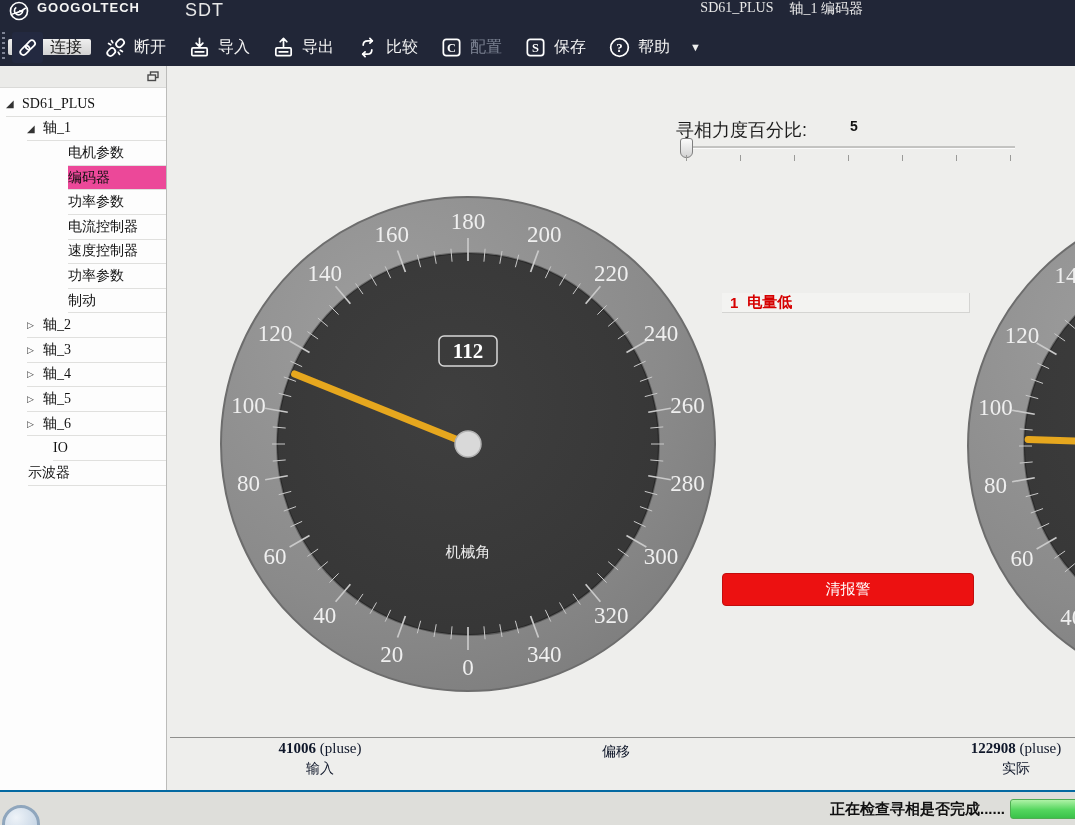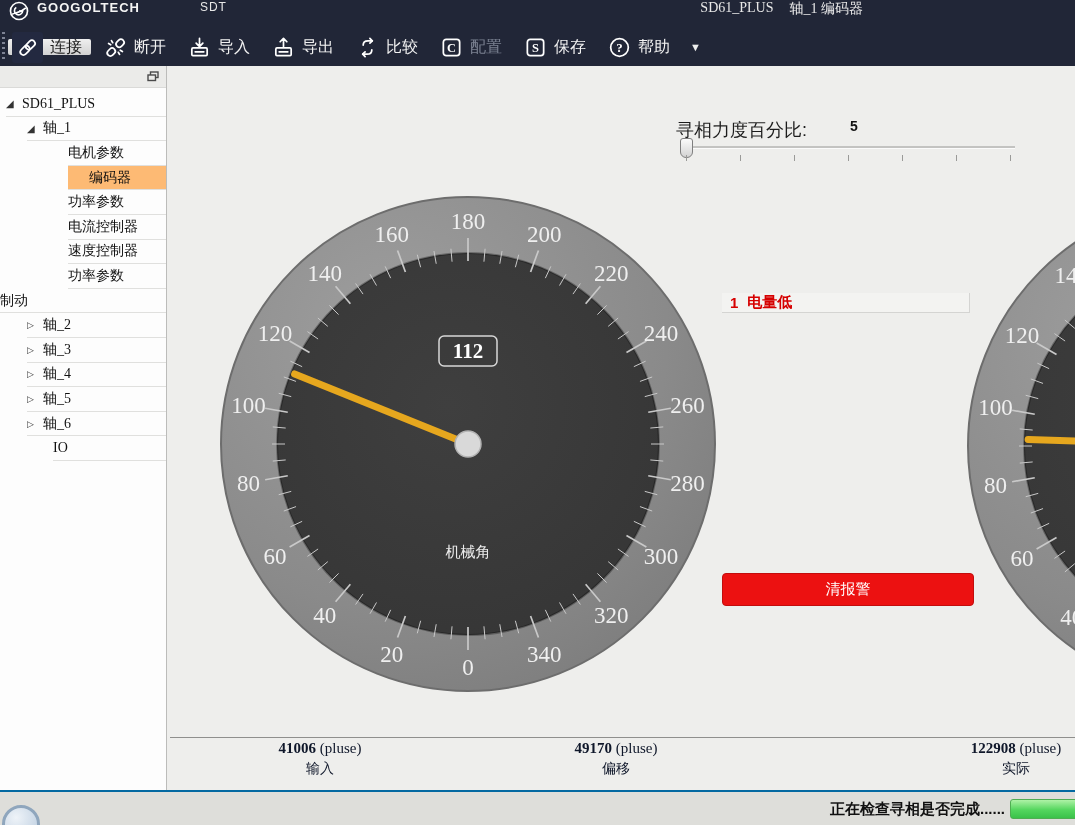--- a/index.html
+++ b/index.html
@@ -8,21 +8,21 @@
   #window { position: relative; width: 1075px; height: 825px; overflow: hidden;
             background: #eeeeec; }
 
   
   #header { position: absolute; left: 0; top: 0; width: 1075px; height: 66px;
             background: #212637; }
   #titlerow { position: absolute; left: 0; top: 0; width: 100%; height: 28px;
               display: flex; align-items: flex-start; }
   #app-logo { margin-left: 8px; }
   #brand { color: #f4f4f4; font-weight: bold; font-size: 13px; letter-spacing: 1px; margin-left: 7px; }
-  #appname { color: #e8e8e8; font-size: 12px; margin-left: 60px; letter-spacing: 1px; }
+  #appname { color: #e8e8e8; font-size: 18px; margin-left: 45px; letter-spacing: 1px; }
   #context { margin-left: auto; margin-right: 212px; display: flex; gap: 16px;
              color: #e8e8e8; font-size: 14px; font-family: "Liberation Serif","DejaVu Serif",serif; }
   #toolrow { position: absolute; left: 0; top: 28px; width: 100%; height: 38px;
              display: flex; align-items: center; padding-left: 8px; }
   #grip { position: absolute; left: 2px; top: 32px; width: 3px; height: 30px;
           background: repeating-linear-gradient(#7d8293 0 2px, transparent 2px 5px); }
   .tb-btn { display: flex; align-items: center; gap: 7px; height: 16px;
             padding: 2px 9px 2px 4px; margin-right: 9px; cursor: default; }
   .tb-btn .tb-icon { display: flex; align-items: center; }
   .tb-btn .tb-label { color: #f2f2f2; font-size: 16px; white-space: nowrap; }
@@ -36,21 +36,21 @@
   #sidebar { position: absolute; left: 0; top: 66px; width: 167px; height: 724px;
              background: #fdfdfd; border-right: 1px solid #bcbcba; }
   #side-head { position: absolute; left: 0; top: 0; width: 100%; height: 22px;
                background: #ebebe9; border-bottom: 1px solid #dadad8;
                display: flex; justify-content: flex-end; align-items: center; padding-right: 7px; }
   #tree { position: absolute; left: 0; top: 26px; width: 100%; }
   .tree-row { height: 24.6px; display: flex; align-items: stretch;
               font-family: "Liberation Serif","DejaVu Serif",serif; font-size: 14px; color: #101010; }
   .tree-inner { flex: 1; display: flex; align-items: center; gap: 5px;
                 border-bottom: 1px solid #e0e0de; }
-  .tree-row.selected .tree-inner { background: #fdba74; padding-left: 21px; }
+  .tree-row.selected .tree-inner { background: #ec4899; }
   .tree-arrow { font-size: 9px; color: #333; width: 11px; display: inline-block; }
   .tree-arrow.open { font-size: 10px; }
 
   
   #main { position: absolute; left: 167px; top: 66px; width: 908px; height: 724px;
           overflow: hidden; background: #eeeeec; }
   #gauges { position: absolute; left: 0; top: 0; }
 
   #slider-label { position: absolute; left: 509px; top: 52px; font-size: 18px; color: #1c1c1c; }
   #slider-value { position: absolute; left: 683px; top: 52px; font-size: 14px; font-weight: bold; color: #111; }
@@ -240,21 +240,21 @@
         <div class="tree-row" style="padding-left: 68px;">
           <div class="tree-inner">
             <span class="tree-label">速度控制器</span>
           </div>
         </div>
         <div class="tree-row" style="padding-left: 68px;">
           <div class="tree-inner">
             <span class="tree-label">功率参数</span>
           </div>
         </div>
-        <div class="tree-row" style="">
+        <div class="tree-row" style="padding-left: 68px;">
           <div class="tree-inner">
             <span class="tree-label">制动</span>
           </div>
         </div>
         <div class="tree-row" style="padding-left: 27px;">
           <div class="tree-inner">
             <span class="tree-arrow">▷</span>
             <span class="tree-label">轴_2</span>
           </div>
         </div>
@@ -278,20 +278,25 @@
         </div>
         <div class="tree-row" style="padding-left: 27px;">
           <div class="tree-inner">
             <span class="tree-arrow">▷</span>
             <span class="tree-label">轴_6</span>
           </div>
         </div>
         <div class="tree-row" style="padding-left: 53px;">
           <div class="tree-inner">
             <span class="tree-label">IO</span>
+          </div>
+        </div>
+        <div class="tree-row" style="padding-left: 28px;">
+          <div class="tree-inner">
+            <span class="tree-label">示波器</span>
           </div>
         </div>
       </div>
   </div>
 
   <div id="main">
     <svg id="gauges" width="908" height="724">
       <defs>
         <radialGradient id="ringg" cx="35%" cy="28%" r="85%">
           <stop offset="0%" stop-color="#9e9e9e"></stop>
@@ -522,21 +527,20 @@
 
     <div id="clear-alarm">清报警</div>
 
     <div id="divider"></div>
     <div id="readouts">
         <div class="readout" style="left: 33px;">
           <div class="readout-value"><b>41006</b> <span>(pluse)</span></div>
           <div class="readout-label">输入</div>
         </div>
         <div class="readout" style="left: 329px;">
-          <div class="readout-value"><b>49170</b> <span>(pluse)</span></div>
           <div class="readout-label">偏移</div>
         </div>
         <div class="readout" style="left: 729px;">
           <div class="readout-value"><b>122908</b> <span>(pluse)</span></div>
           <div class="readout-label">实际</div>
         </div>
       </div>
   </div>
 
   <div id="statusbar">

